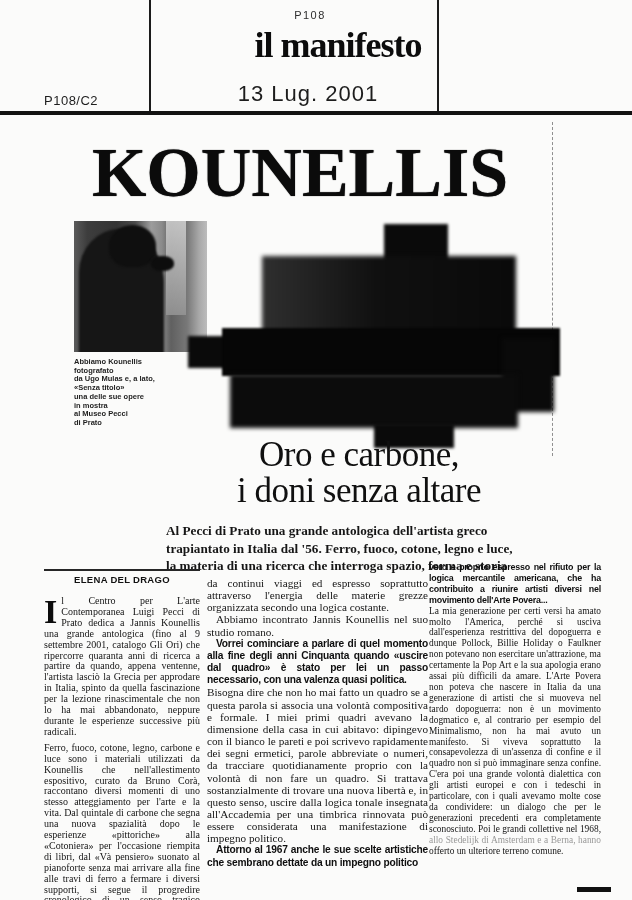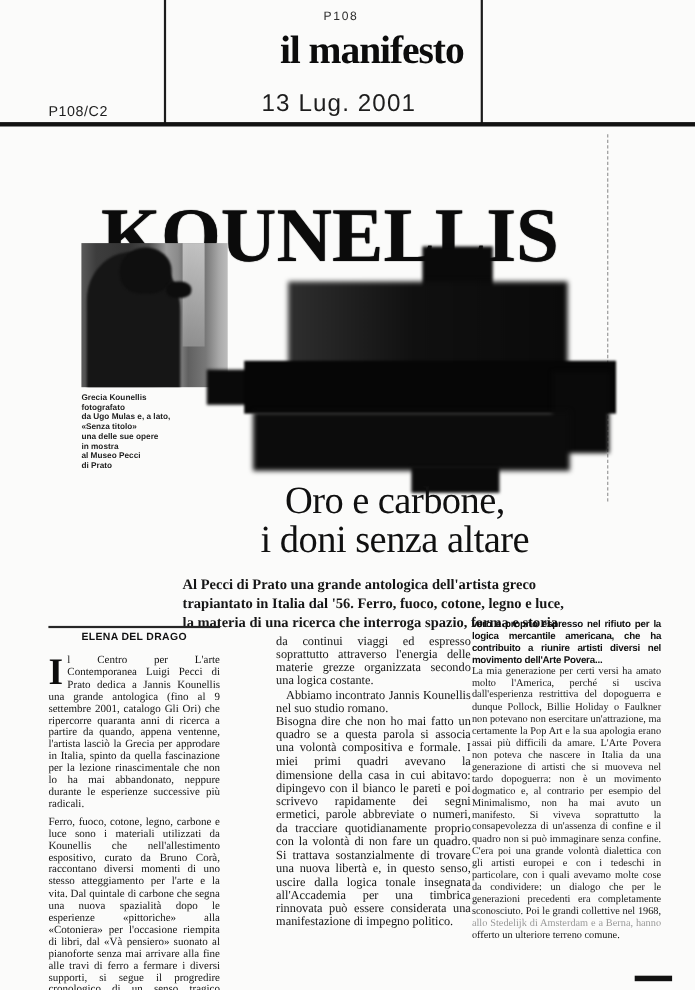--- a/index.html
+++ b/index.html
@@ -28,21 +28,21 @@
   .page-code-left {
     position:absolute; left:44px; top:93px;
     font-family:"Liberation Sans", sans-serif; font-size:13px; letter-spacing:0.5px; color:#1d1d1d;
   }
   .hdr-rule { position:absolute; left:0; top:111px; width:632px; height:4px; background:#121212; }
 
   
   .headline {
     position:absolute; left:40px; top:134px; width:520px; text-align:center;
     font-family:"Liberation Serif", serif; font-weight:bold; font-size:70px; line-height:78px;
-    color:#0b0b0b; letter-spacing:0; text-shadow:0 0 1px #222;margin-top:42px;
+    color:#0b0b0b; letter-spacing:0; text-shadow:0 0 1px #222;
   }
 
   
   .clip-mark {
     position:absolute; left:552px; top:122px; height:334px; width:0;
     border-left:1px dashed #8f8f8f;
   }
 
   
   .photo {
@@ -102,21 +102,21 @@
     font-size:9.5px; letter-spacing:0.3px; color:#111; margin-bottom:11px;
   }
   .col1 p { font-size:10px; line-height:10.9px; }
   .col1 p + p { margin-top:5px; }
   .dropcap {
     float:left; font-family:"Liberation Serif", serif; font-weight:bold;
     font-size:34px; line-height:27px; padding:2px 4px 0 0; color:#0c0c0c;
   }
 
   .col2 { left:207px; top:577px; width:221px; }
-  .col2 p { font-size:11.2px; line-height:12.15px;margin-left:44px; }
+  .col2 p { font-size:11.2px; line-height:12.15px; }
   .indent { text-indent:9px; }
   .q {
     font-family:"Liberation Sans", sans-serif; font-weight:bold;
     letter-spacing:-0.2px; color:#0f0f0f;
   }
   .col2 .q { font-size:10.2px; line-height:12.15px; }
 
   .col3 { left:429px; top:562px; width:172px; }
   .col3 p { font-size:9.4px; line-height:10.9px; }
   .col3 .q { font-size:8.9px; line-height:10.9px; }
@@ -142,21 +142,21 @@
   <div class="clip-mark"></div>
 
   <div class="photo">
     <div class="photo-strip"></div>
     <div class="photo-figure"></div>
     <div class="photo-head"></div>
     <div class="photo-hand"></div>
   </div>
 
   <div class="caption">
-    <div>Grecia Kounellis</div>
+    <div>Abbiamo Kounellis</div>
     <div>fotografato</div>
     <div>da Ugo Mulas e, a lato,</div>
     <div>«Senza titolo»</div>
     <div>una delle sue opere</div>
     <div>in mostra</div>
     <div>al Museo Pecci</div>
     <div>di Prato</div>
   </div>
 
   <div class="artwork">
@@ -183,21 +183,23 @@
   <div class="col col1">
     <div class="byline-rule"></div>
     <div class="byline">ELENA DEL DRAGO</div>
     <p><span class="dropcap">I</span><span>l Centro per L'arte Contemporanea Luigi Pecci di Prato dedica a Jannis Kounellis una grande antologica (fino al 9 settembre 2001, catalogo Gli Ori) che ripercorre quaranta anni di ricerca a partire da quando, appena ventenne, l'artista lasciò la Grecia per approdare in Italia, spinto da quella fascinazione per la lezione rinascimentale che non lo ha mai abbandonato, neppure durante le esperienze successive più radicali.</span></p>
     <p><span>Ferro, fuoco, cotone, legno, carbone e luce sono i materiali utilizzati da Kounellis che nell'allestimento espositivo, curato da Bruno Corà, raccontano diversi momenti di uno stesso atteggiamento per l'arte e la vita. Dal quintale di carbone che segna una nuova spazialità dopo le esperienze «pittoriche» alla «Cotoniera» per l'occasione riempita di libri, dal «Và pensiero» suonato al pianoforte senza mai arrivare alla fine alle travi di ferro a fermare i diversi supporti, si segue il progredire cronologico di un senso tragico dell'esistenza, alimentato</span></p>
   </div>
 
   <div class="col col2">
     <p><span>da continui viaggi ed espresso soprattutto attraverso l'energia delle materie grezze organizzata secondo una logica costante.</span></p>
     <p class="indent"><span>Abbiamo incontrato Jannis Kounellis nel suo studio romano.</span></p>
+    <p class="q indent"><span>Vorrei cominciare a parlare di quel momento alla fine degli anni Cinquanta quando «uscire dal quadro» è stato per lei un passo necessario, con una valenza quasi politica.</span></p>
     <p><span>Bisogna dire che non ho mai fatto un quadro se a questa parola si associa una volontà compositiva e formale. I miei primi quadri avevano la dimensione della casa in cui abitavo: dipingevo con il bianco le pareti e poi scrivevo rapidamente dei segni ermetici, parole abbreviate o numeri, da tracciare quotidianamente proprio con la volontà di non fare un quadro. Si trattava sostanzialmente di trovare una nuova libertà e, in questo senso, uscire dalla logica tonale insegnata all'Accademia per una timbrica rinnovata può essere considerata una manifestazione di impegno politico.</span></p>
+    <p class="q indent"><span>Attorno al 1967 anche le sue scelte artistiche che sembrano dettate da un impegno politico</span></p>
   </div>
 
   <div class="col col3">
     <p class="q"><span>vero e proprio espresso nel rifiuto per la logica mercantile americana, che ha contribuito a riunire artisti diversi nel movimento dell'Arte Povera...</span></p>
     <p><span>La mia generazione per certi versi ha amato molto l'America, perché si usciva dall'esperienza restrittiva del dopoguerra e dunque Pollock, Billie Holiday o Faulkner non potevano non esercitare un'attrazione, ma certamente la Pop Art e la sua apologia erano assai più difficili da amare. L'Arte Povera non poteva che nascere in Italia da una generazione di artisti che si muoveva nel tardo dopoguerra: non è un movimento dogmatico e, al contrario per esempio del Minimalismo, non ha mai avuto un manifesto. Si viveva soprattutto la consapevolezza di un'assenza di confine e il quadro non si può immaginare senza confine. C'era poi una grande volontà dialettica con gli artisti europei e con i tedeschi in particolare, con i quali avevamo molte cose da condividere: un dialogo che per le generazioni precedenti era completamente sconosciuto. Poi le grandi collettive nel 1968, </span><span class="faded">allo Stedelijk di Amsterdam e a Berna, hanno</span><span> offerto un ulteriore terreno comune.</span></p>
   </div>
 
   <div class="end-rule"></div>
 
 </div>

